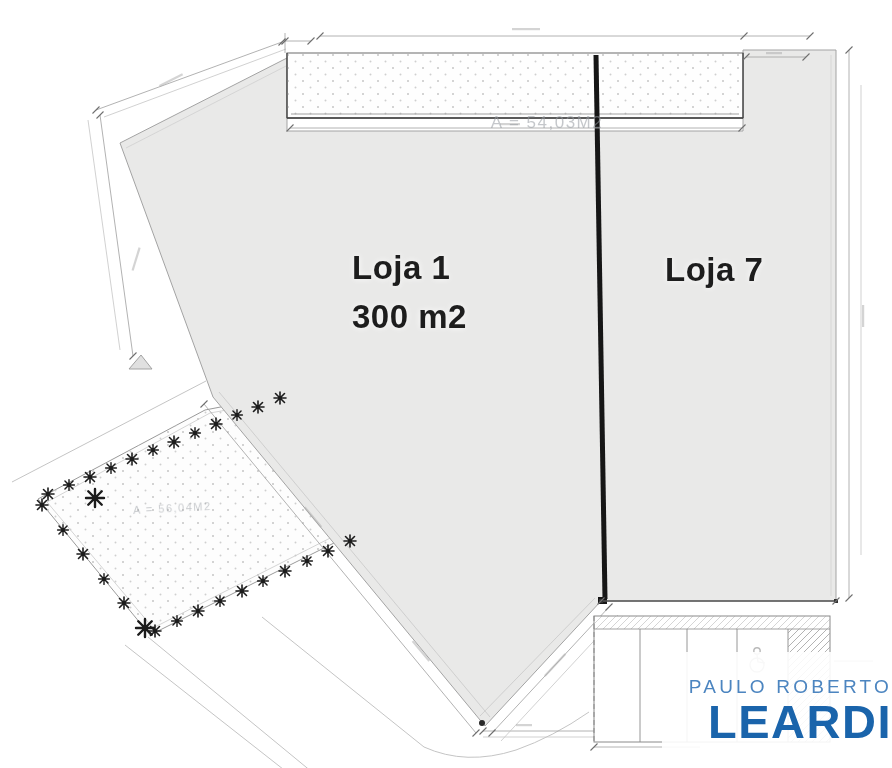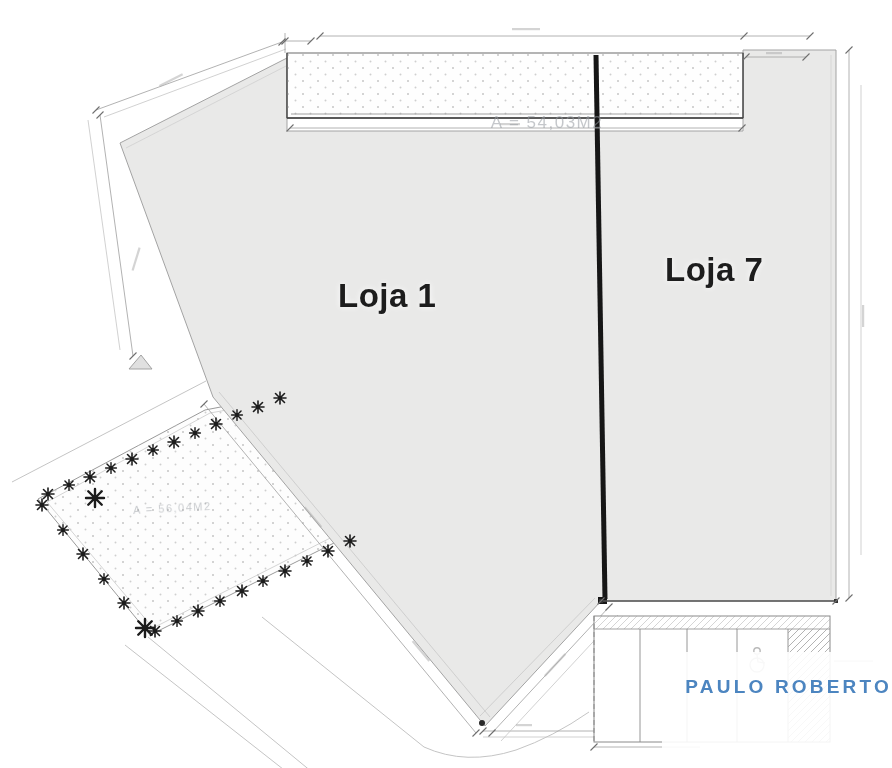--- a/index.html
+++ b/index.html
@@ -6,35 +6,35 @@
   .canvas{
     position:relative;width:892px;height:768px;background:#ffffff;overflow:hidden;
     font-family:"Liberation Sans", sans-serif;
   }
   .canvas svg{position:absolute;left:0;top:0;}
   .room-label{
     position:absolute;font-weight:bold;font-size:33px;line-height:49px;
     color:#1d1d1d;letter-spacing:.5px;white-space:nowrap;
     text-shadow:0 0 6px rgba(255,255,255,.9);
   }
-  .loja1{left:338px;top:243px;margin-top:28px;}
+  .loja1{left:352px;top:243px;}
   .loja2{left:665px;top:245px;}
   .faint-area-label{
     position:absolute;color:#969ba1;opacity:.55;filter:blur(.6px);
     letter-spacing:1.5px;white-space:nowrap;
   }
   .strip-label{left:462px;top:79px;font-size:17px;width:170px;text-align:center;margin-top:34px;}
   .garden-label{left:133px;top:502px;font-size:11px;transform:rotate(-3deg);opacity:.5;}
   .logo{
     position:absolute;left:662px;top:652px;width:240px;height:130px;
     background:rgba(255,255,255,.9);border-radius:16px;
     text-align:right;box-sizing:border-box;padding:24px 10px 0 0;
   }
   .logo .line1{
-    font-size:19px;letter-spacing:3.2px;font-weight:700;color:#4c85c0;
+    font-size:19px;letter-spacing:3.2px;font-weight:400;color:#4c85c0;
     margin:0 0 2px 0;white-space:nowrap;
   }
   .logo .line2{
     font-size:47px;line-height:44px;font-weight:800;color:#1a64ab;
     letter-spacing:1.5px;margin:0;white-space:nowrap;
   }
   .smudge{fill:#a9a9a9;opacity:.5;}
 </style>
 </head>
 <body>
@@ -197,26 +197,28 @@
         <use href="#tree" transform="translate(263,581) scale(0.9)"></use>
         <use href="#tree" transform="translate(285,571) scale(1)"></use>
         <use href="#tree" transform="translate(307,561) scale(0.9)"></use>
         <use href="#tree" transform="translate(328,551) scale(1)"></use>
         <use href="#tree" transform="translate(350,541) scale(1)"></use>
       </g>
 </svg>
 
 <div class="room-label loja1">
   <div>Loja 1</div>
+  <div>300 m2</div>
 </div>
 
 <div class="room-label loja2">
   <div>Loja 7</div>
 </div>
 
 <div class="faint-area-label strip-label">A = 54,03M2</div>
 <div class="faint-area-label garden-label">A = 56,04M2</div>
 
 <div class="logo">
   <div class="line1">PAULO ROBERTO</div>
+  <div class="line2">LEARDI</div>
 </div>
 
 </div>
 
 </body></html>

